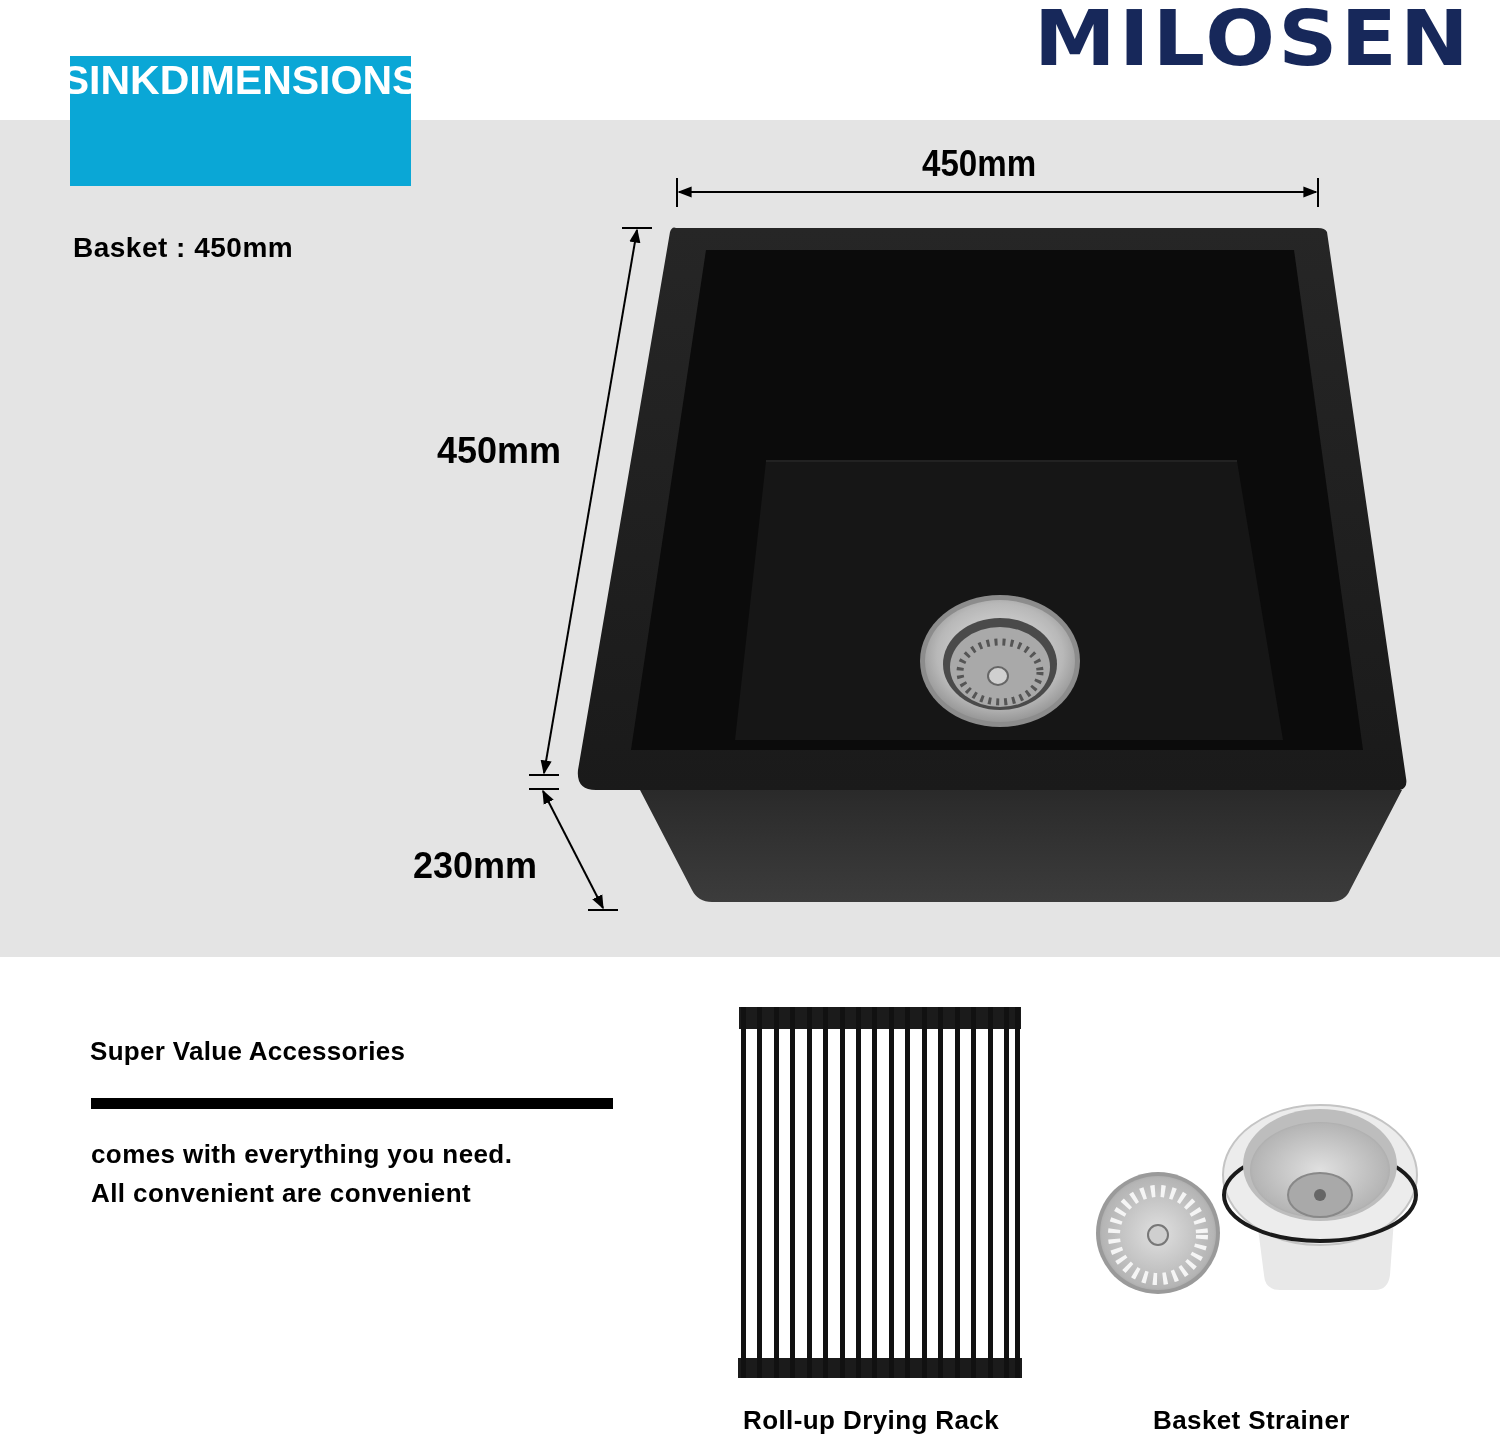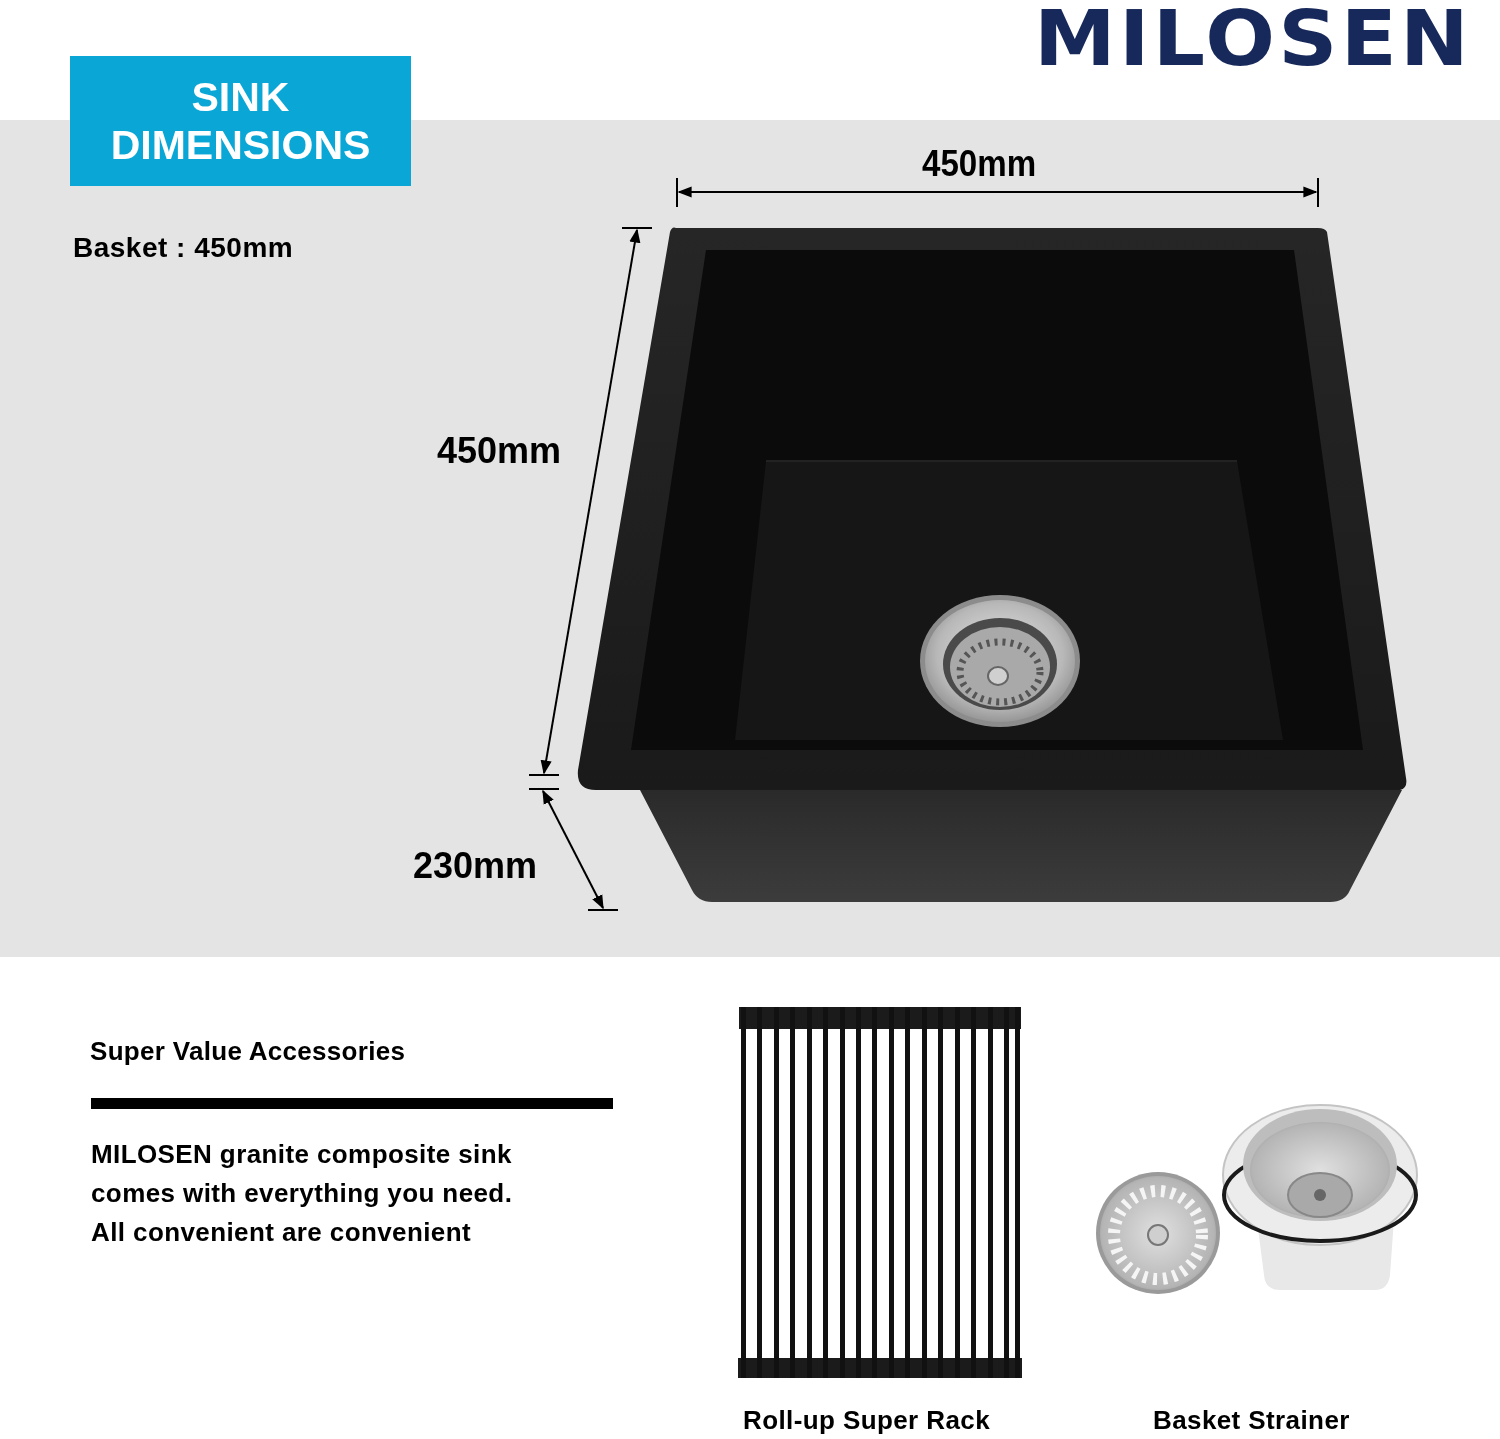--- a/index.html
+++ b/index.html
@@ -3,21 +3,21 @@
 <meta charset="utf-8">
 <style>
   html, body { margin:0; padding:0; }
   body { width:1500px; height:1439px; position:relative; background:#ffffff; overflow:hidden;
          font-family:"Liberation Sans", "DejaVu Sans", sans-serif; color:#000; }
   .gray-band { position:absolute; left:0; top:120px; width:1500px; height:837px; background:#e4e4e4; }
   .brand { position:absolute; left:1034px; top:-6px; font-size:76px; font-weight:700; color:#17285a;
            letter-spacing:3px; transform:scaleX(1.08); transform-origin:left top; font-family:"DejaVu Sans", sans-serif; }
   .badge { position:absolute; left:70px; top:56px; width:341px; height:130px; background:#0aa7d6;
            color:#fff; font-weight:700; font-size:41px; line-height:48px; text-align:center;
-           display:flex; flex-direction:column; justify-content:center; }
+           display:flex; flex-direction:row; justify-content:center; }
   .specs { position:absolute; left:73px; top:228px; font-size:28px; font-weight:700; line-height:39px; letter-spacing:0.5px; }
   .dim-label { position:absolute; font-weight:700; font-size:36px; }
   .dim-w { left:922px; top:143px; font-family:"Liberation Sans", sans-serif; transform:scaleX(0.92); transform-origin:left top;}
   .dim-l { left:437px; top:430px; }
   .dim-d { left:413px; top:845px; }
   svg.overlay { position:absolute; left:0; top:0; }
   .acc-title { position:absolute; left:90px; top:1036px; font-size:26px; font-weight:700; letter-spacing:0.3px; }
   .acc-rule { position:absolute; left:91px; top:1098px; width:522px; height:11px; background:#000; }
   .acc-text { position:absolute; left:91px; top:1135px; width:480px; font-size:26px; font-weight:700; line-height:39px; letter-spacing:0.4px; }
   .cap { position:absolute; font-size:26px; font-weight:700; letter-spacing:0.4px; }
@@ -97,21 +97,20 @@
   </g>
 </svg>
 
 <div class="dim-label dim-w">450mm</div>
 <div class="dim-label dim-l">450mm</div>
 <div class="dim-label dim-d">230mm</div>
 
 <div class="acc-title">Super Value Accessories</div>
 <div class="acc-rule"></div>
 <div class="acc-text">
-  <div>MILOSEN granite composite sink</div>
   <div>comes with everything you need.</div>
   <div>All convenient are convenient</div>
 </div>
 
 <svg style="position:absolute;left:736px;top:1005px;" width="288" height="375" viewBox="0 0 288 375">
   <rect x="3" y="2" width="282" height="22" fill="#1b1b1b"></rect>
   <rect x="2" y="353" width="284" height="20" fill="#1b1b1b"></rect>
   <g fill="#111">
     <rect x="5" y="2" width="5" height="371"></rect>
     <rect x="21" y="2" width="5" height="371"></rect>
@@ -126,21 +125,21 @@
     <rect x="169" y="2" width="5" height="371"></rect>
     <rect x="186" y="2" width="5" height="371"></rect>
     <rect x="202" y="2" width="5" height="371"></rect>
     <rect x="219" y="2" width="5" height="371"></rect>
     <rect x="235" y="2" width="5" height="371"></rect>
     <rect x="252" y="2" width="5" height="371"></rect>
     <rect x="268" y="2" width="5" height="371"></rect>
     <rect x="279" y="2" width="5" height="371"></rect>
   </g>
 </svg>
-<div class="cap cap-rack">Roll-up Super Rack</div>
+<div class="cap cap-rack">Roll-up Drying Rack</div>
 
 <svg style="position:absolute;left:1090px;top:1085px;" width="340" height="220" viewBox="0 0 340 220">
   <defs>
     <radialGradient id="st2" cx="0.5" cy="0.5" r="0.6">
       <stop offset="0" stop-color="#e0e0e0"></stop>
         <stop offset="0.8" stop-color="#b5b5b5"></stop>
         <stop offset="1" stop-color="#8e8e8e"></stop>
     </radialGradient>
   </defs>
 

